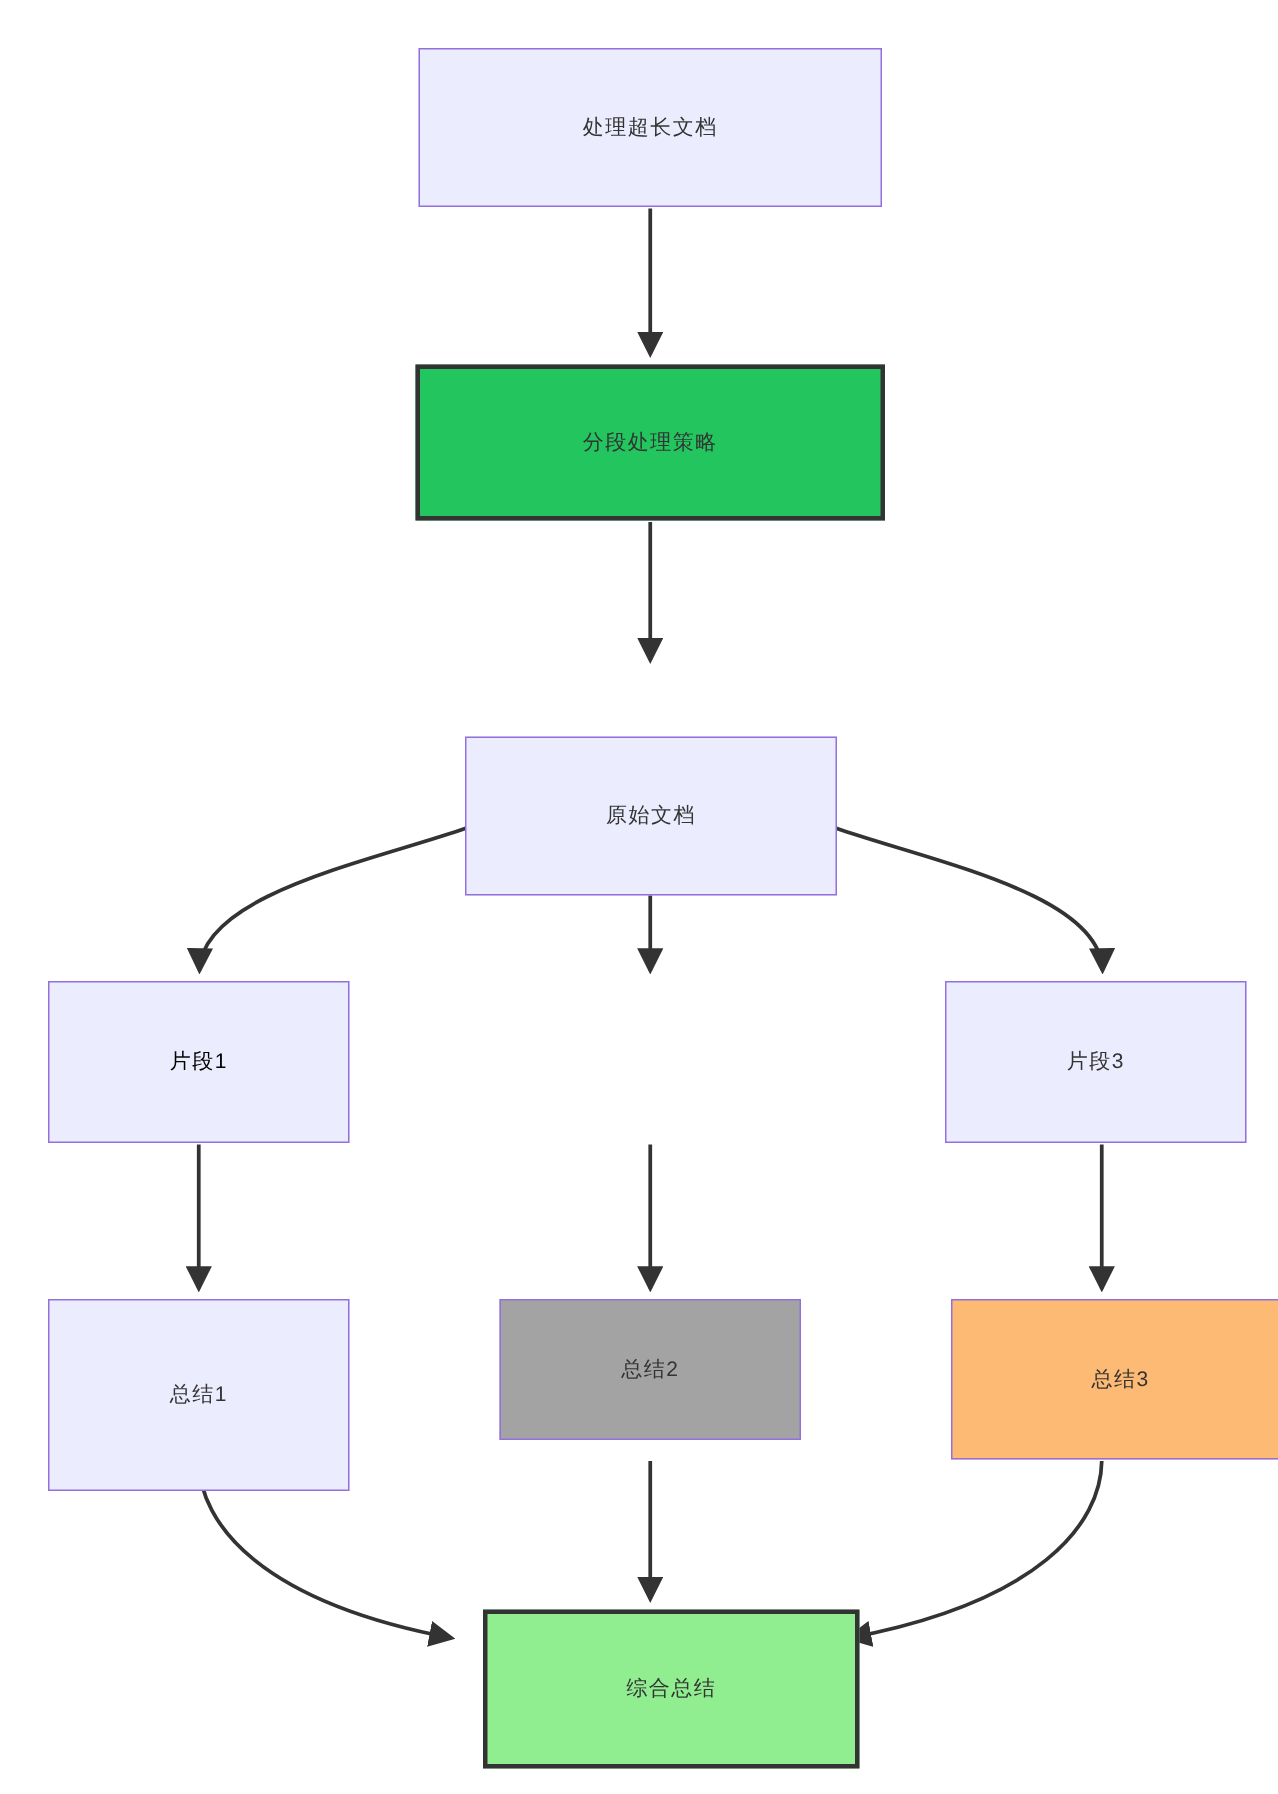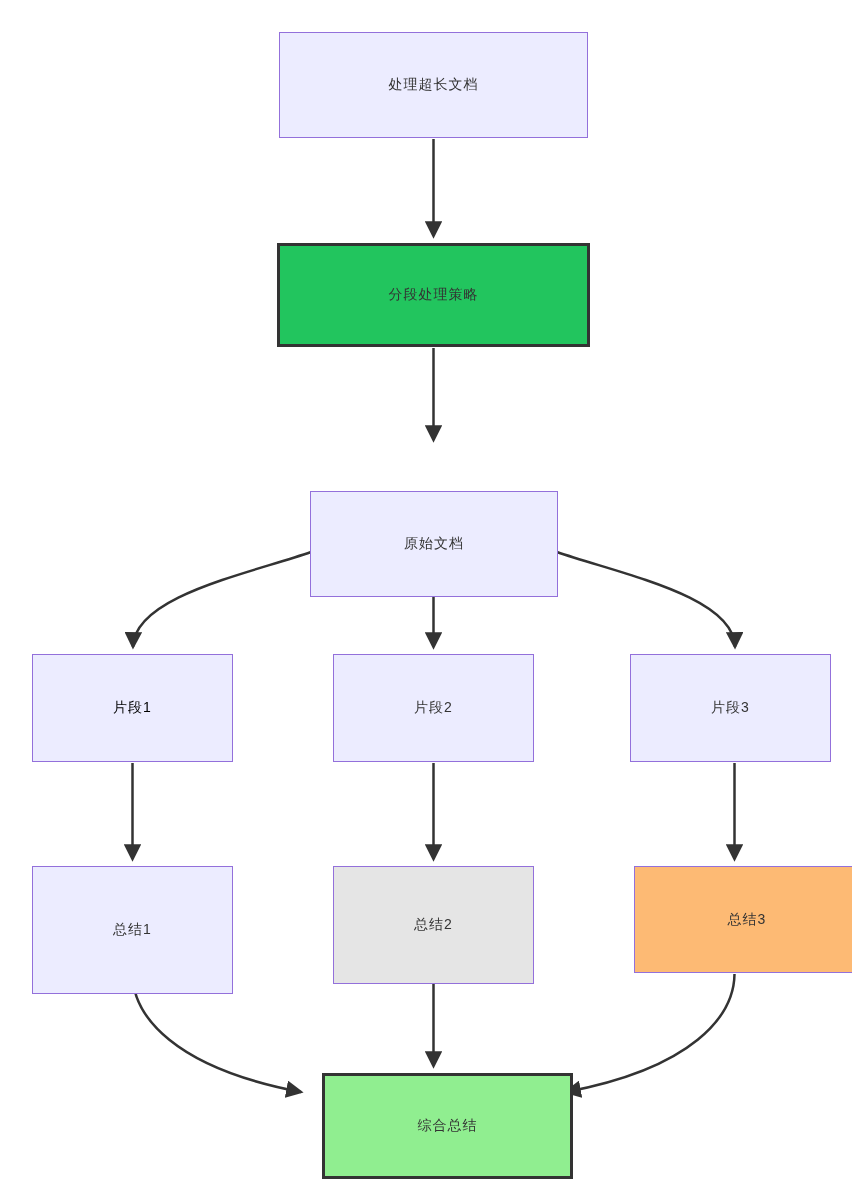--- a/index.html
+++ b/index.html
@@ -67,30 +67,27 @@
     </div>
     <div class="node" style="left: 277px; top: 243px; width: 313px; height: 104px; background: #22c55e; border: 3.5px solid rgb(51, 51, 51); color: rgb(51, 51, 51);">
       <span>分段处理策略</span>
     </div>
     <div class="node" style="left: 310px; top: 447px; width: 248px; height: 106px; background: rgb(236, 236, 255); border: 1.5px solid rgb(147, 112, 219); color: rgb(51, 51, 51); margin-top: 44px;">
       <span>原始文档</span>
     </div>
     <div class="node" style="left: 32px; top: 654px; width: 201px; height: 108px; background: rgb(236, 236, 255); border: 1.5px solid rgb(147, 112, 219); color: #000000;">
       <span>片段1</span>
     </div>
-    <div class="node" style="left: 333px; top: 654px; width: 201px; height: 108px; background: rgb(236, 236, 255); border: 1.5px solid rgb(147, 112, 219); color: rgb(51, 51, 51);">
-      <span>片段2</span>
-    </div>
     <div class="node" style="left: 630px; top: 654px; width: 201px; height: 108px; background: rgb(236, 236, 255); border: 1.5px solid rgb(147, 112, 219); color: rgb(51, 51, 51);">
       <span>片段3</span>
     </div>
     <div class="node" style="left: 32px; top: 866px; width: 201px; height: 128px; background: rgb(236, 236, 255); border: 1.5px solid rgb(147, 112, 219); color: rgb(51, 51, 51);">
       <span>总结1</span>
     </div>
-    <div class="node" style="left: 333px; top: 866px; width: 201px; height: 118px; background: #e5e5e5; border: 1.5px solid rgb(147, 112, 219); color: rgb(51, 51, 51);">
+    <div class="node" style="left: 333px; top: 866px; width: 201px; height: 94px; background: #a3a3a3; border: 1.5px solid rgb(147, 112, 219); color: rgb(51, 51, 51);">
       <span>总结2</span>
     </div>
     <div class="node" style="left: 634px; top: 866px; width: 226px; height: 107px; background: #fdba74; border: 1.5px solid rgb(147, 112, 219); color: rgb(51, 51, 51);">
       <span>总结3</span>
     </div>
     <div class="node" style="left: 310px; top: 1073px; width: 251px; height: 106px; background: rgb(144, 238, 144); border: 3.5px solid rgb(51, 51, 51); color: rgb(51, 51, 51); margin-left: 12px;">
       <span>综合总结</span>
     </div>
   </div>
 

